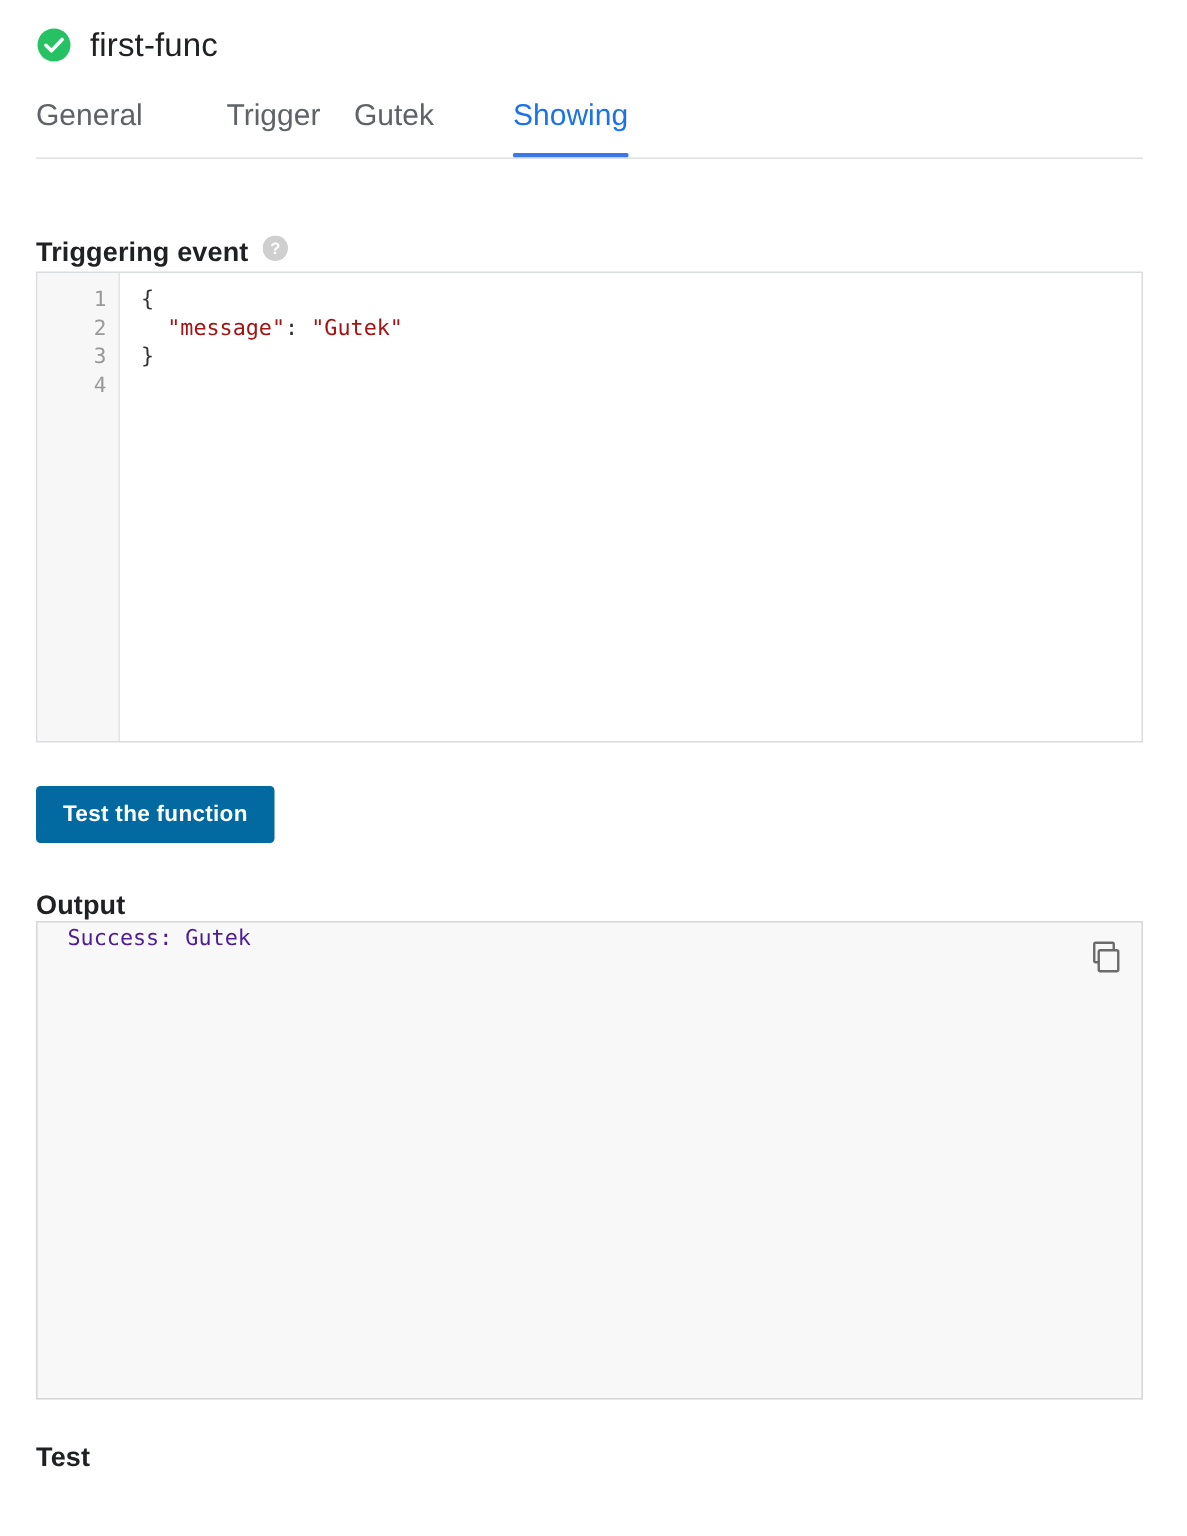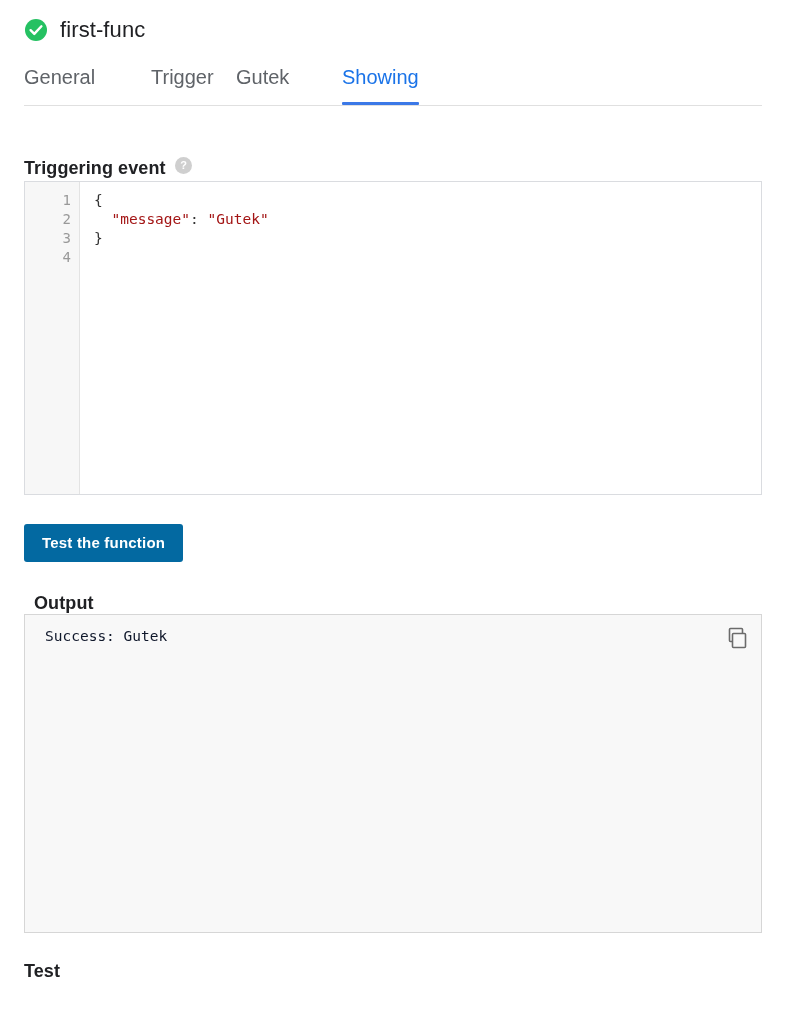--- a/index.html
+++ b/index.html
@@ -97,21 +97,21 @@
   
   .section-label {
     position: absolute;
     font-size: 18px;
     font-weight: bold;
     color: #202124;
     letter-spacing: 0.1px;
     white-space: nowrap;
   }
   .label-triggering { left: 24px; top: 158px; }
-  .label-output     { left: 34px; top: 593px; }
+  .label-output     { left: 24px; top: 593px; }
   .label-logs       { left: 24px; top: 961px; }
 
   .help-icon {
     position: absolute;
     left: 175px;
     top: 157px;
     width: 17px;
     height: 17px;
     cursor: pointer;
   }
@@ -196,25 +196,25 @@
     width: 738px;
     height: 319px;
     border: 1px solid #d6d6d6;
     box-sizing: border-box;
     background: #f8f8f8;
     overflow: hidden;
   }
   .output-text {
     position: absolute;
     left: 20px;
-    top: 11px;
+    top: 1px;
     font-family: "DejaVu Sans Mono", "Liberation Mono", monospace;
     font-size: 14.5px;
     line-height: 20px;
-    color: #0f172a;
+    color: #4c1d95;
     white-space: pre-wrap;
   }
   .copy-icon {
     position: absolute;
     right: 12px;
     top: 10px;
     width: 26px;
     height: 26px;
     cursor: pointer;
   }

